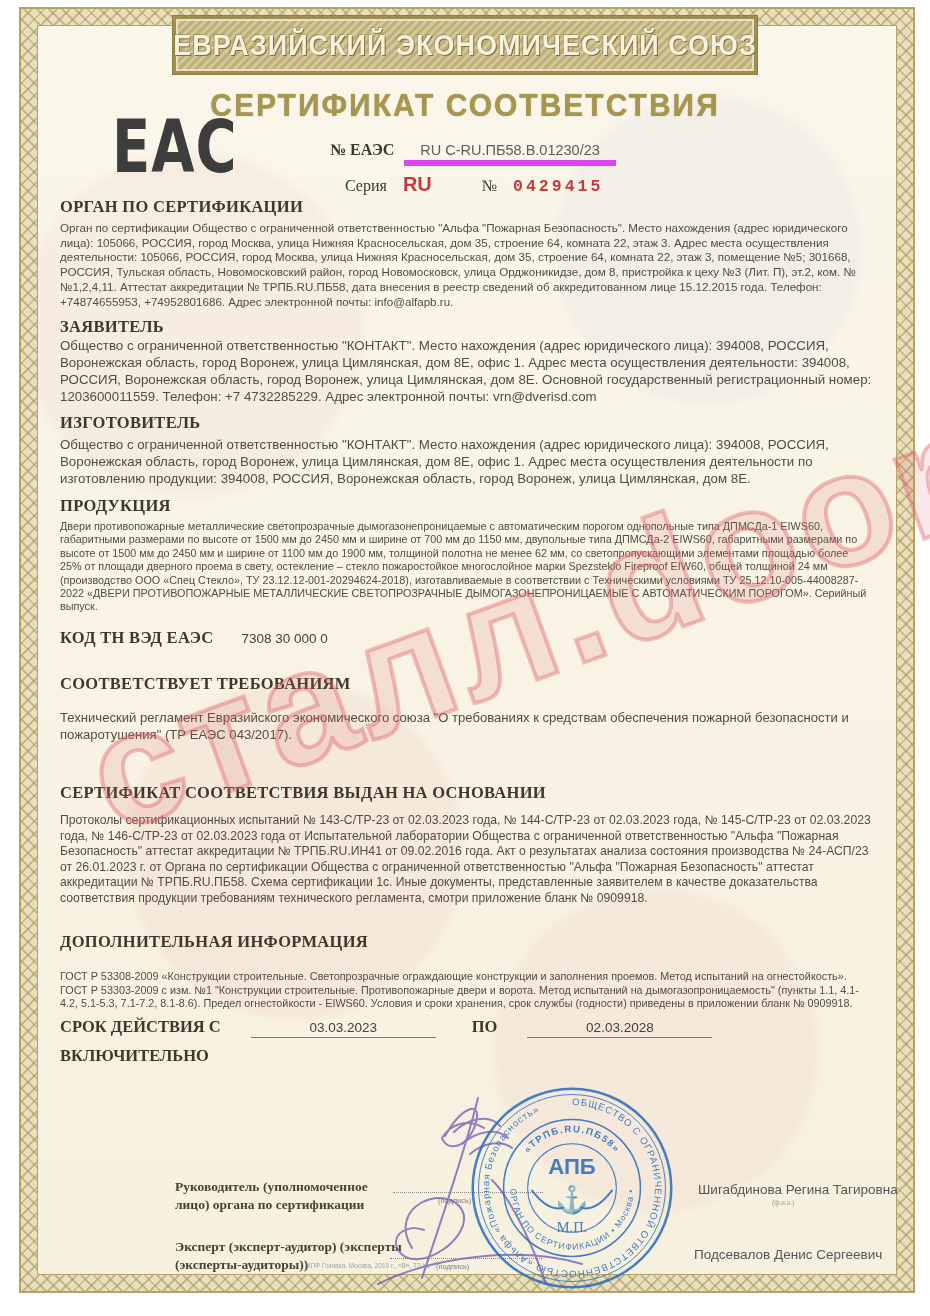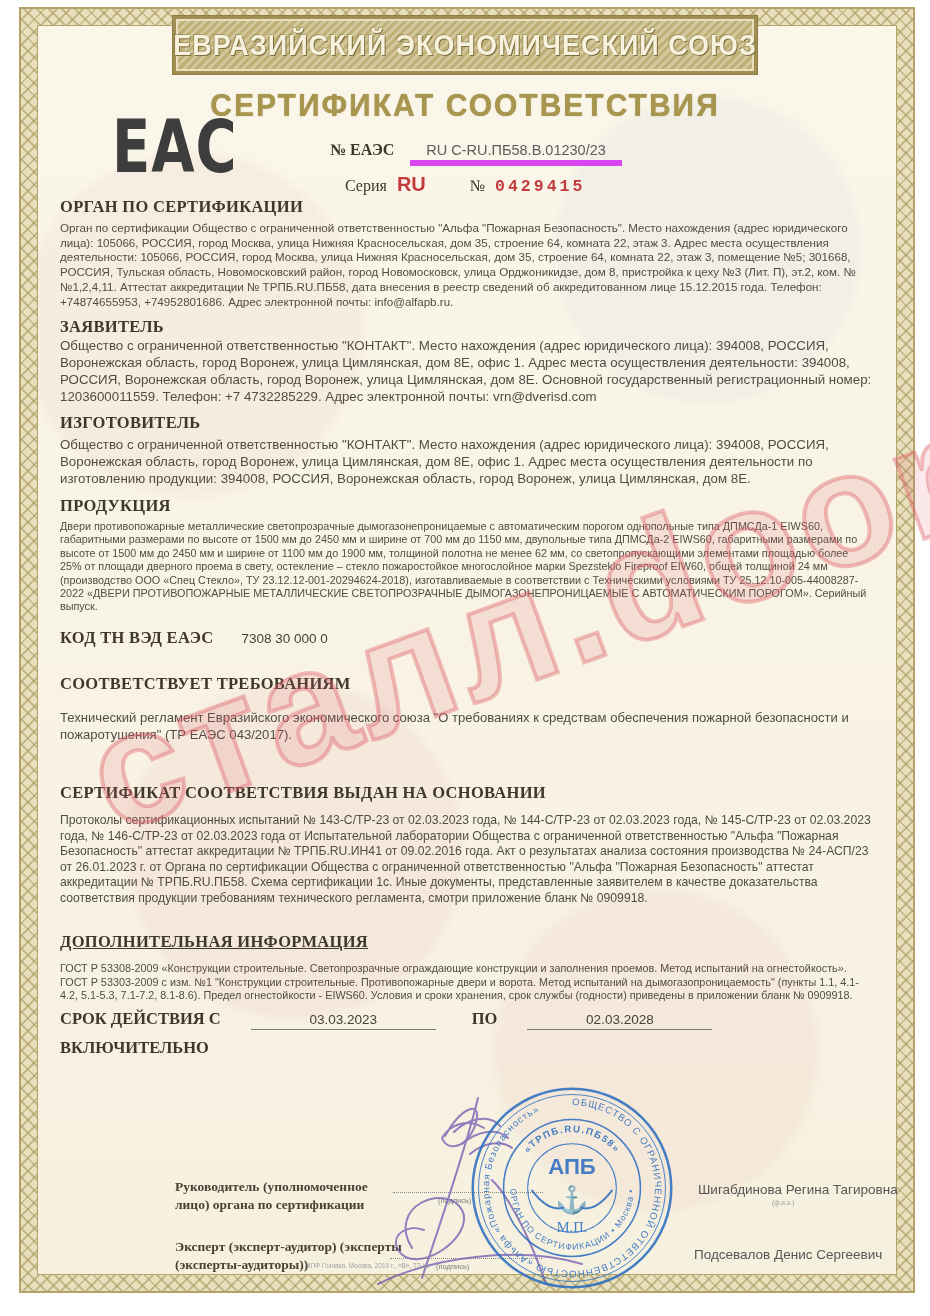--- a/index.html
+++ b/index.html
@@ -27,44 +27,44 @@
     border:3px solid #a08e52;box-shadow:inset 0 0 0 2px #e8dfbd, 0 0 0 1px #8f7d45;
     border-radius:0;}
   .banner span{font-weight:bold;font-size:27px;letter-spacing:1px;color:#f7f2dd;
     transform:scaleY(1.08);text-shadow:1px 1px 0 #7e6e3d,-1px -1px 0 rgba(126,110,61,.5);white-space:nowrap;}
   .eac{position:absolute;left:112px;top:104px;z-index:2;font-family:"DejaVu Sans",sans-serif;
     font-weight:800;font-size:56px;color:#3d3d3d;transform:scaleY(1.3);transform-origin:top left;
     letter-spacing:1px;}
   .doc-title{position:absolute;top:88px;left:0;right:0;text-align:center;z-index:2;
     font-weight:bold;font-size:30px;letter-spacing:2px;color:#a8964f;transform:scaleY(1.05);
     text-shadow:0 0 1px #8f7d3f;}
-  .num-line{position:absolute;top:141px;left:330px;z-index:2;display:flex;align-items:baseline;gap:16px;}
+  .num-line{position:absolute;top:141px;left:330px;z-index:2;display:flex;align-items:baseline;gap:10px;}
   .num-label{font-family:"Liberation Serif",serif;font-weight:bold;font-size:16px;color:#3e382b;}
   .num-value{font-size:14.5px;color:#5c5c5c;border-bottom:6px solid #d946ef;padding:0 16px 2px;}
-  .series-line{position:absolute;top:173px;left:345px;z-index:2;display:flex;align-items:baseline;gap:10px;}
+  .series-line{position:absolute;top:173px;left:345px;z-index:2;display:flex;align-items:baseline;gap:16px;}
   .series-label{font-family:"Liberation Serif",serif;font-size:16px;color:#3e382b;}
   .series-value{font-weight:bold;font-size:20px;color:#c23a3c;margin-right:34px;}
   .blank-label{font-family:"Liberation Serif",serif;font-size:16px;color:#3e382b;}
   .blank-number{font-family:"Liberation Mono",monospace;font-weight:bold;font-size:16.5px;
     letter-spacing:3px;color:#c23a3c;}
   
   .main{position:absolute;top:197px;left:60px;width:812px;z-index:2;}
   h2{font-family:"Liberation Serif",serif;font-weight:bold;font-size:16.5px;color:#3e382b;
      margin:0 0 4px;letter-spacing:.3px;}
   .b   {font-size:11.6px;line-height:1.27;color:#514d45;margin:0 0 8px;text-align:left;}
   .b-lg{font-size:13.3px;line-height:1.26;color:#514d45;margin:0 0 8px;}
   .b-md{font-size:13.1px;line-height:1.28;color:#514d45;margin:0;}
   .b-md2{font-size:12.2px;line-height:1.27;color:#514d45;margin:0;}
   .b-sm{font-size:10.8px;line-height:1.25;color:#514d45;margin:0 0 14px;}
   .sec-applicant h2{margin-bottom:1px;}
   .tnved{margin:10px 0 26px;display:flex;align-items:baseline;}
   .tnved .val{font-size:13.5px;color:#45413a;margin-left:28px;text-align:right;}
   .sec-requirements h2{margin-bottom:16px;}
   .sec-basis h2{margin-top:40px;margin-bottom:10px;}
-  .sec-additional h2{margin-top:26px;margin-bottom:10px;text-decoration:underline;}
+  .sec-additional h2{margin-top:26px;margin-bottom:18px;}
   .validity{margin-top:6px;display:flex;align-items:baseline;}
   .v-label{font-family:"Liberation Serif",serif;font-weight:bold;font-size:16.5px;color:#3e382b;}
   .dline{display:inline-block;width:185px;border-bottom:1.3px solid #7a7a7a;text-align:center;
     font-size:13.5px;color:#45413a;padding-bottom:2px;margin-left:30px;}
   .v-to{margin-left:36px;}
   .inclusive{font-family:"Liberation Serif",serif;font-weight:bold;font-size:16.5px;color:#3e382b;margin-top:8px;}
   
   .sig-label{position:absolute;z-index:2;font-family:"Liberation Serif",serif;font-weight:bold;
     font-size:13.5px;color:#4a4133;line-height:1.35;}
   .sig-label.l1{left:175px;top:1178px;width:220px;}

